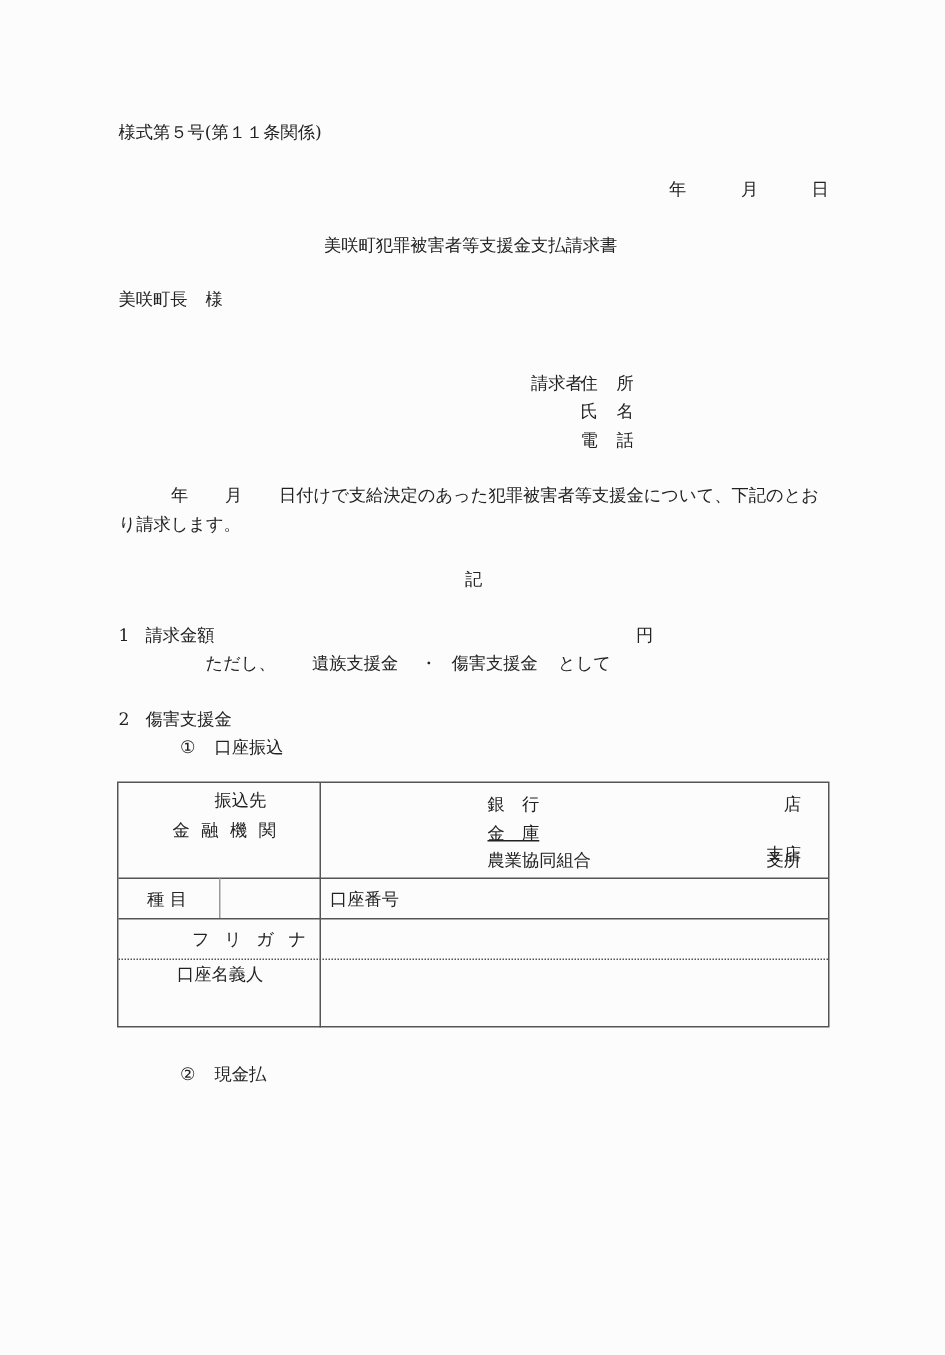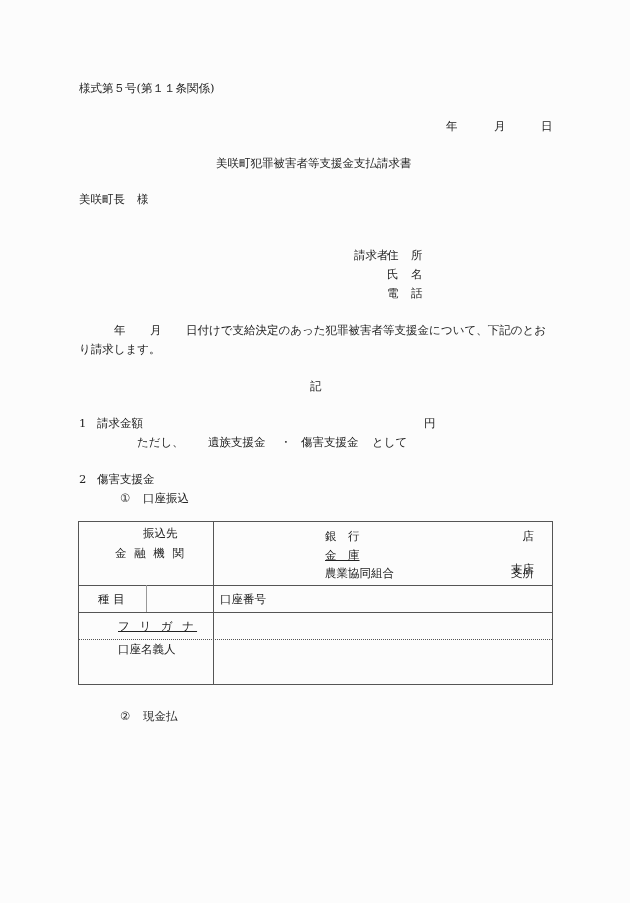--- a/index.html
+++ b/index.html
@@ -91,21 +91,21 @@
   <div class="cell-text r" style="right:18px; top:7px;">店</div>
   <div class="cell-text r" style="right:18px; top:40px;">支店</div>
   <div class="cell-text r" style="right:18px; top:44px;">支所</div>
   <div style="position:absolute; left:135px; top:0; right:0; height:63px;"></div>
 
   <div class="cell-text" style="left:19px; top:70px;">種 目</div>
   <div style="position:absolute; left:68px; top:64px; width:66px; height:26px;"></div>
   <div class="cell-text" style="left:141px; top:70px;">口座番号</div>
   <div style="position:absolute; left:200px; top:64px; right:0; height:26px;"></div>
 
-  <div class="cell-text" style="left:39px; top:97px; letter-spacing:3px;text-decoration:underline;">フ リ ガ ナ</div>
+  <div class="cell-text" style="left:49px; top:97px; letter-spacing:3px;">フ リ ガ ナ</div>
   <div style="position:absolute; left:135px; top:91px; right:0; height:26px;"></div>
 
   <div class="cell-text" style="left:39px; top:120px;">口座名義人</div>
   <div style="position:absolute; left:135px; top:118px; right:0; bottom:0;"></div>
 </div>
 
 <div class="abs" style="left:120px; top:709px;">②</div>
 <div class="abs" style="left:143px; top:709px;">現金払</div>
 
 </body></html>

